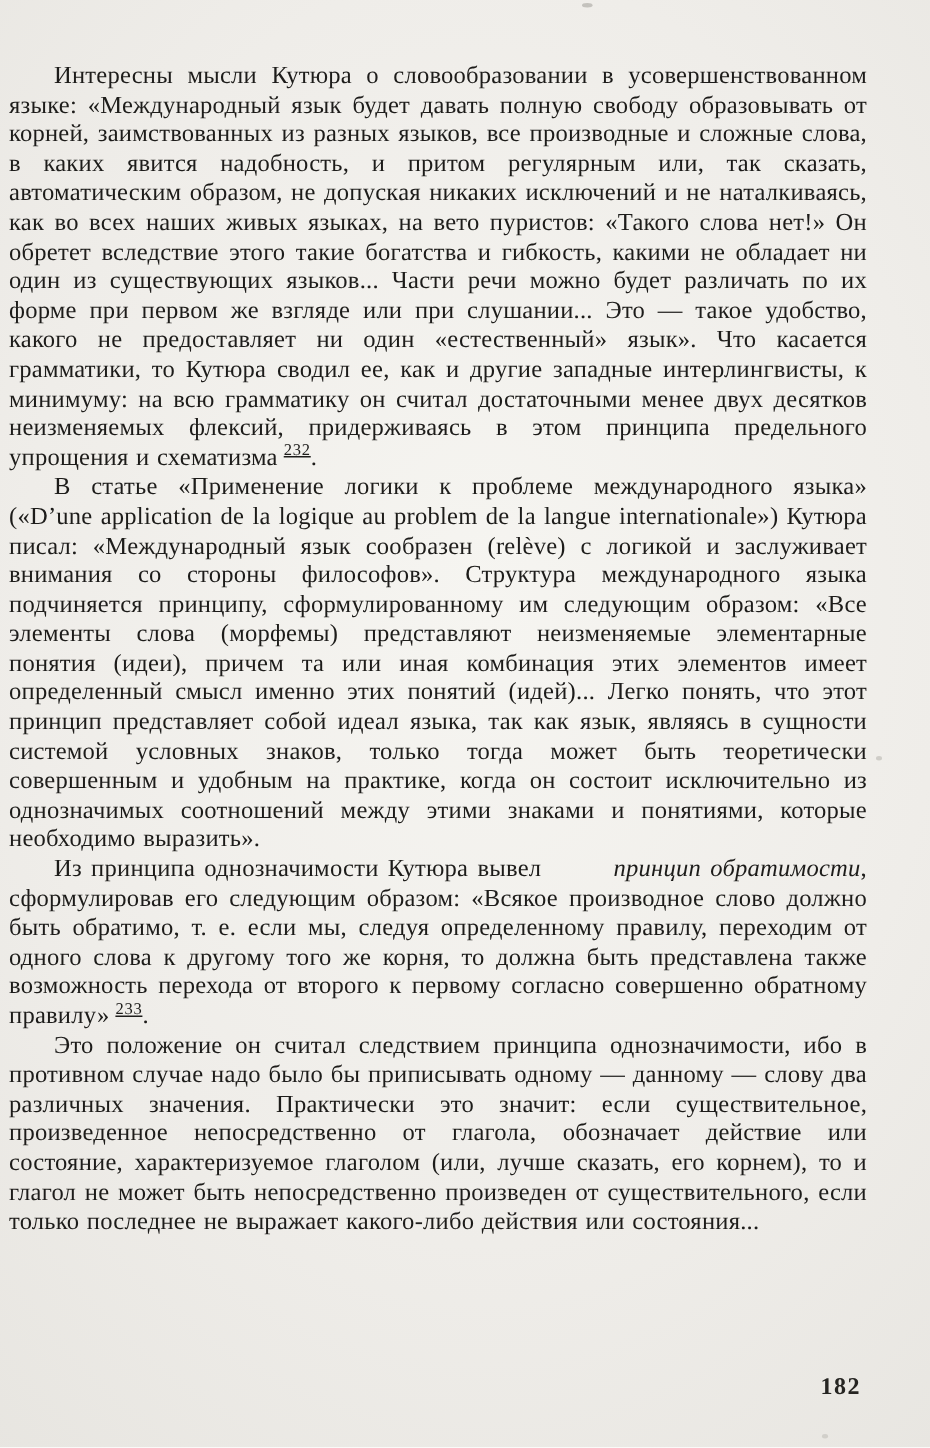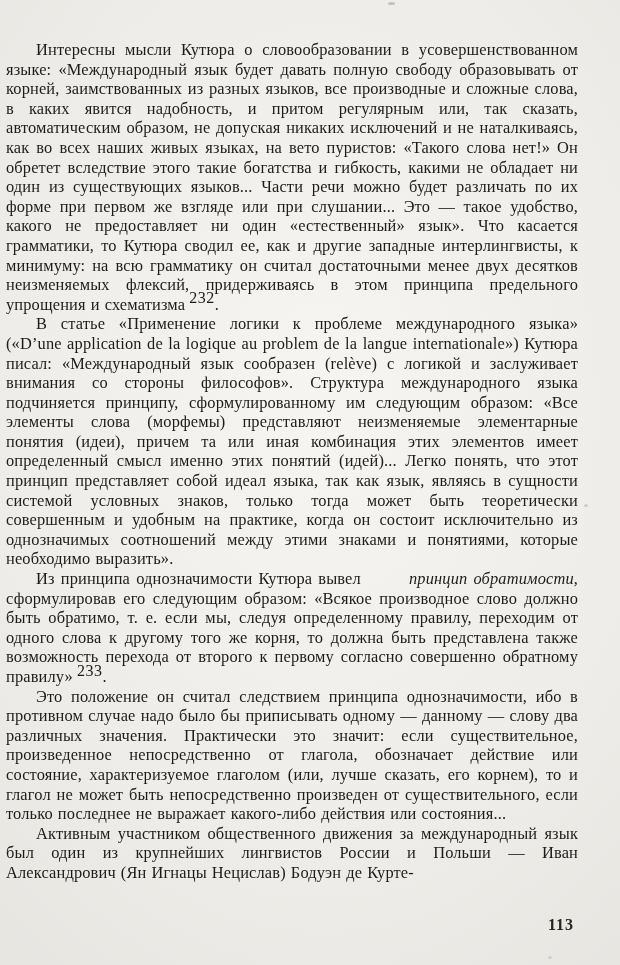--- a/index.html
+++ b/index.html
@@ -34,25 +34,26 @@
     font-size: 16.4px;
     line-height: 19.6px;
     letter-spacing: 0.15px;
     word-spacing: 0.8px;
   }
   .para .it {
     font-style: italic;
     margin-left: 42px;
   }
   .para sup {
-    font-size: 16px;
+    font-size: 11px;
     line-height: 0;
     vertical-align: super;
     letter-spacing: 0.5px;
     margin-left: 4px;
+    text-decoration: underline;
   }
   .page-number {
     position: absolute;
     right: 46px;
     top: 916px;
     font-size: 16px;
     font-weight: bold;
     letter-spacing: 1px;
     color: #262522;
   }
@@ -71,17 +72,16 @@
 <div class="page">
   <span class="speck speck-top"></span>
   <span class="speck speck-right"></span>
   <span class="speck speck-bottom"></span>
 
   <div class="text-block">
       <p class="para"><span>Интересны мысли Кутюра о словообразовании в усовершенствованном языке: «Международный язык будет давать полную свободу образовывать от корней, заимствованных из разных языков, все производные и сложные слова, в каких явится надобность, и притом регулярным или, так сказать, автоматическим образом, не допуская никаких исключений и не наталкиваясь, как во всех наших живых языках, на вето пуристов: «Такого слова нет!» Он обретет вследствие этого такие богатства и гибкость, какими не обладает ни один из существующих языков... Части речи можно будет различать по их форме при первом же взгляде или при слушании... Это — такое удобство, какого не предоставляет ни один «естественный» язык». Что касается грамматики, то Кутюра сводил ее, как и другие западные интерлингвисты, к минимуму: на всю грамматику он считал достаточными менее двух десятков неизменяемых флексий, придерживаясь в этом принципа предельного упрощения и схематизма</span><sup>232</sup><span>.</span></p>
       <p class="para"><span>В статье «Применение логики к проблеме международного языка» («D’une application de la logique au problem de la langue internationale») Кутюра писал: «Международный язык сообразен (relève) с логикой и заслуживает внимания со стороны философов». Структура международного языка подчиняется принципу, сформулированному им следующим образом: «Все элементы слова (морфемы) представляют неизменяемые элементарные понятия (идеи), причем та или иная комбинация этих элементов имеет определенный смысл именно этих понятий (идей)... Легко понять, что этот принцип представляет собой идеал языка, так как язык, являясь в сущности системой условных знаков, только тогда может быть теоретически совершенным и удобным на практике, когда он состоит исключительно из однозначимых соотношений между этими знаками и понятиями, которые необходимо выразить».</span></p>
       <p class="para"><span>Из принципа однозначимости Кутюра вывел </span><span class="it">принцип обратимости</span><span>, сформулировав его следующим образом: «Всякое производное слово должно быть обратимо, т. е. если мы, следуя определенному правилу, переходим от одного слова к другому того же корня, то должна быть представлена также возможность перехода от второго к первому согласно совершенно обратному правилу»</span><sup>233</sup><span>.</span></p>
       <p class="para"><span>Это положение он считал следствием принципа однозначимости, ибо в противном случае надо было бы приписывать одному — данному — слову два различных значения. Практически это значит: если существительное, произведенное непосредственно от глагола, обозначает действие или состояние, характеризуемое глаголом (или, лучше сказать, его корнем), то и глагол не может быть непосредственно произведен от существительного, если только последнее не выражает какого-либо действия или состояния...</span></p>
-      <p class="para"><span>Активным участником общественного движения за международный язык был один из крупнейших лингвистов России и Польши — Иван Александрович (Ян Игнацы Нецислав) Бодуэн де Курте-</span></p>
     </div>
 
-  <div class="page-number">113</div>
+  <div class="page-number">182</div>
 </div>
 
 </body></html>

